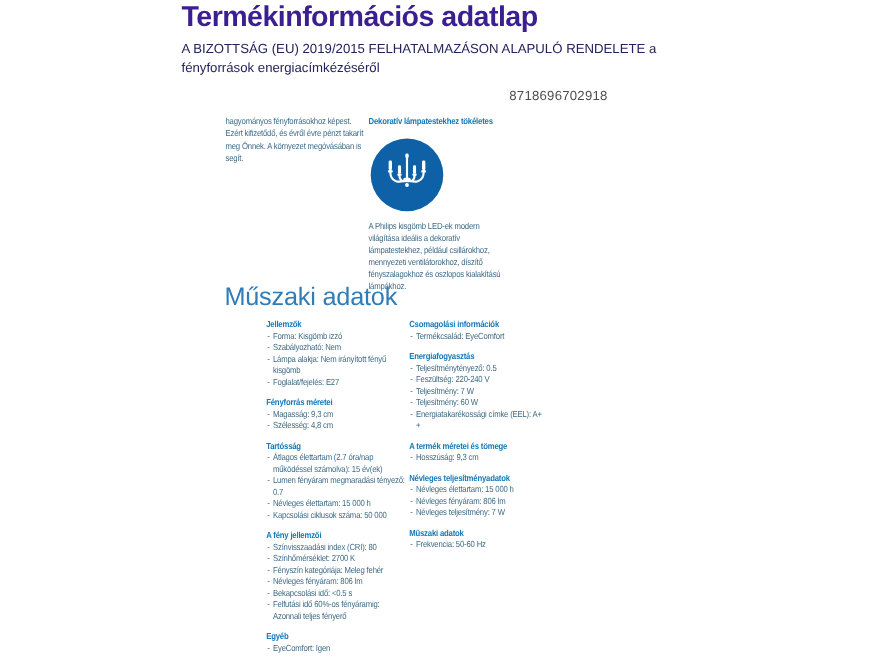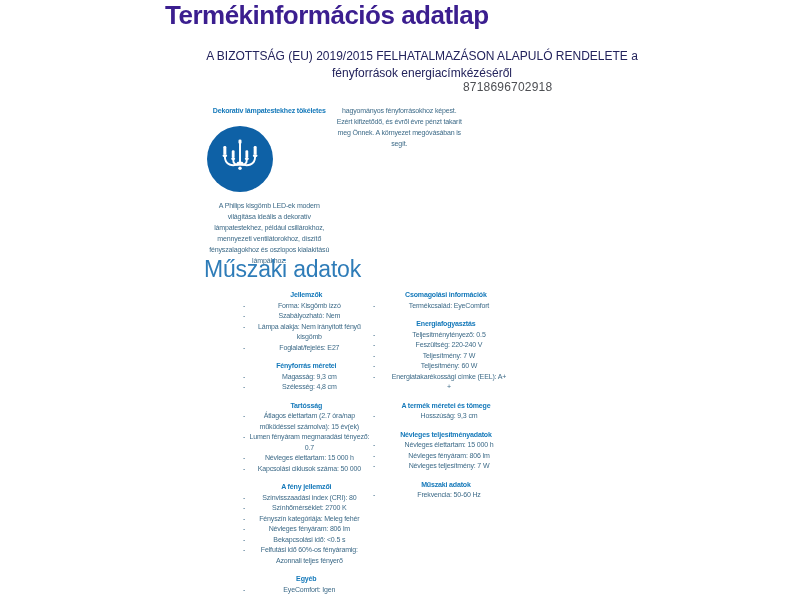--- a/index.html
+++ b/index.html
@@ -1,27 +1,26 @@
 <!DOCTYPE html>
 <html><head>
 <meta charset="utf-8">
 <style>
   html,body{margin:0;padding:0;background:#ffffff;}
   .page{
     position:relative;width:800px;height:600px;background:#ffffff;overflow:hidden;
     font-family:"Liberation Sans","DejaVu Sans",sans-serif;
-    text-align:center;
   }
   
   .doc-title{
     position:absolute;left:165px;top:0px;margin:0;
     font-size:26px;font-weight:bold;color:#3b1e8f;letter-spacing:-0.5px;
   }
   .doc-subtitle{
-    position:absolute;left:165px;top:36px;width:490px;margin:12px;
+    position:absolute;left:165px;top:36px;width:490px;margin:0;
     font-size:12px;font-weight:400;color:#23235c;line-height:17px;
   }
   .ean{
     position:absolute;left:463px;top:80px;
     font-size:12px;color:#4d4f53;letter-spacing:0.2px;
   }
   
   .features{
     position:absolute;left:205px;top:105px;
     display:grid;grid-template-columns:130px 128px 150px;align-items:start;
@@ -66,20 +65,25 @@
 </head>
 <body>
 
 <div class="page">
 
   <h1 class="doc-title">Termékinformációs adatlap</h1>
   <p class="doc-subtitle">A BIZOTTSÁG (EU) 2019/2015 FELHATALMAZÁSON ALAPULÓ RENDELETE a fényforrások energiacímkézéséről</p>
   <div class="ean">8718696702918</div>
 
   <div class="features">
+
+  <div class="feature">
+
+    <p class="condense">hagyományos fényforrásokhoz képest. Ezért kifizetődő, és évről évre pénzt takarít meg Önnek. A környezet megóvásában is segít.</p>
+  </div>
 
   <div class="feature">
     <h3 class="condense">Dekoratív lámpatestekhez tökéletes</h3>
     <div class="icon-circle">
           <svg viewBox="0 0 48 48">
             <g fill="#fff">
               <rect x="22.6" y="6" width="2.8" height="4" rx="1.2"></rect>
               <rect x="23.1" y="8" width="1.8" height="19"></rect>
               <ellipse cx="24" cy="28.2" rx="3.2" ry="2"></ellipse>
               <circle cx="24" cy="32.5" r="1.6"></circle>
@@ -95,25 +99,20 @@
             <g fill="none" stroke="#fff" stroke-width="1.8" stroke-linecap="round">
               <path d="M24,28 C 17,31.5 10,29.5 10,21.5"></path>
               <path d="M24,28 C 31,31.5 38,29.5 38,21.5"></path>
               <path d="M24,28.5 C 20.5,30.5 17.5,28 17.7,24.5"></path>
               <path d="M24,28.5 C 27.5,30.5 30.5,28 30.3,24.5"></path>
             </g>
           </svg>
         </div>
     <p class="condense">A Philips kisgömb LED-ek modern világítása ideális a dekoratív lámpatestekhez, például csillárokhoz, mennyezeti ventilátorokhoz, díszítő fényszalagokhoz és oszlopos kialakítású lámpákhoz.</p>
   </div>
-
-  <div class="feature">
-
-    <p class="condense">hagyományos fényforrásokhoz képest. Ezért kifizetődő, és évről évre pénzt takarít meg Önnek. A környezet megóvásában is segít.</p>
-  </div>
 </div>
 
   <h2 class="specs-heading">Műszaki adatok</h2>
 
   <div class="specs">
     <div class="col-left">
   <div class="spec-section">
     <h4 class="condense">Jellemzők</h4>
     <ul class="condense">
             <li>Forma: Kisgömb izzó</li>

